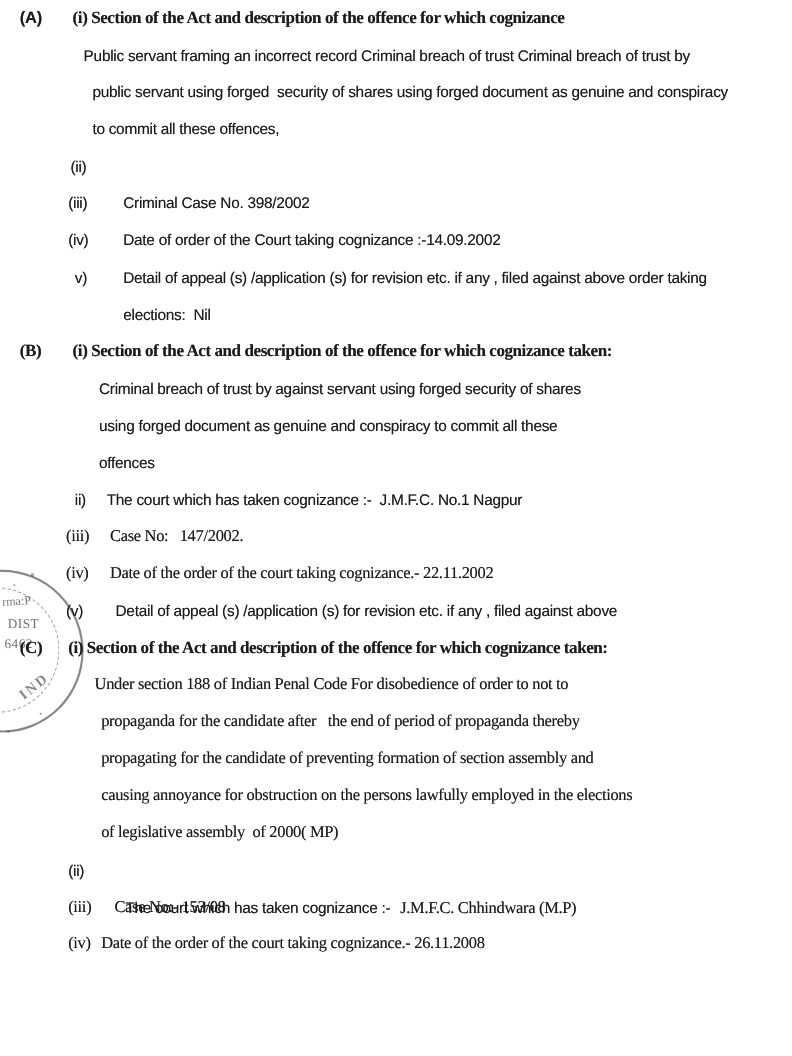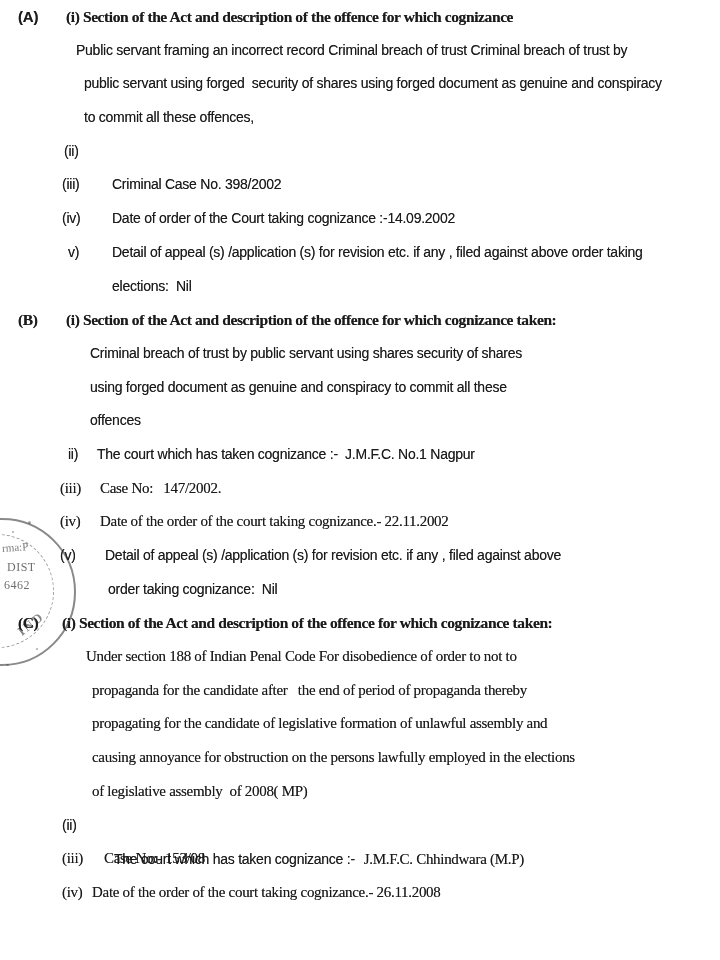--- a/index.html
+++ b/index.html
@@ -71,21 +71,21 @@
   </div>
   <div class="line">
     <span class="abs sans" style="left:112px">elections:  Nil</span>
   </div>
 
   <div class="line">
     <span class="abs hserif" style="left:18px">(B)</span>
     <span class="abs hserif" style="left:66px">(i) Section of the Act and description of the offence for which cognizance taken:</span>
   </div>
   <div class="line">
-    <span class="abs sans" style="left:90px">Criminal breach of trust by public servant using shares security of shares</span>
+    <span class="abs sans" style="left:90px">Criminal breach of trust by against servant using forged security of shares</span>
   </div>
   <div class="line">
     <span class="abs sans" style="left:90px">using forged document as genuine and conspiracy to commit all these</span>
   </div>
   <div class="line">
     <span class="abs sans" style="left:90px">offences</span>
   </div>
   <div class="line">
     <span class="abs sans" style="left:68px">ii)</span>
     <span class="abs sans" style="left:97px">The court which has taken cognizance :-  J.M.F.C. No.1 Nagpur</span>
@@ -95,42 +95,39 @@
     <span class="abs serif" style="left:100px">Case No:   147/2002.</span>
   </div>
   <div class="line">
     <span class="abs serif" style="left:60px">(iv)</span>
     <span class="abs serif" style="left:100px">Date of the order of the court taking cognizance.- 22.11.2002</span>
   </div>
   <div class="line">
     <span class="abs sans" style="left:60px">(v)</span>
     <span class="abs sans" style="left:105px">Detail of appeal (s) /application (s) for revision etc. if any , filed against above</span>
   </div>
-  <div class="line">
-    <span class="abs sans" style="left:108px">order taking cognizance:  Nil</span>
-  </div>
 
   <div class="line">
     <span class="abs hserif" style="left:18px">(C)</span>
     <span class="abs hserif" style="left:62px">(i) Section of the Act and description of the offence for which cognizance taken:</span>
   </div>
   <div class="line">
     <span class="abs serif" style="left:86px">Under section 188 of Indian Penal Code For disobedience of order to not to</span>
   </div>
   <div class="line">
     <span class="abs serif" style="left:92px">propaganda for the candidate after   the end of period of propaganda thereby</span>
   </div>
   <div class="line">
-    <span class="abs serif" style="left:92px">propagating for the candidate of legislative formation of unlawful assembly and</span>
+    <span class="abs serif" style="left:92px">propagating for the candidate of preventing formation of section assembly and</span>
   </div>
   <div class="line">
     <span class="abs serif" style="left:92px">causing annoyance for obstruction on the persons lawfully employed in the elections</span>
   </div>
   <div class="line">
-    <span class="abs serif" style="left:92px">of legislative assembly  of 2008( MP)</span>
+    <span class="abs serif" style="left:92px">of legislative assembly  of 2000( MP)</span>
   </div>
   <div class="line">
     <span class="abs sans" style="left:62px">(ii)</span>
     <span class="abs" style="left:90px">
       <span class="sans">The court which has taken cognizance :-</span><span class="gap8"></span><span class="serif">J.M.F.C. Chhindwara (M.P)</span>
     </span>
   </div>
   <div class="line">
     <span class="abs serif" style="left:62px">(iii)</span>
     <span class="abs serif" style="left:104px">Case No:- 153/08</span>

